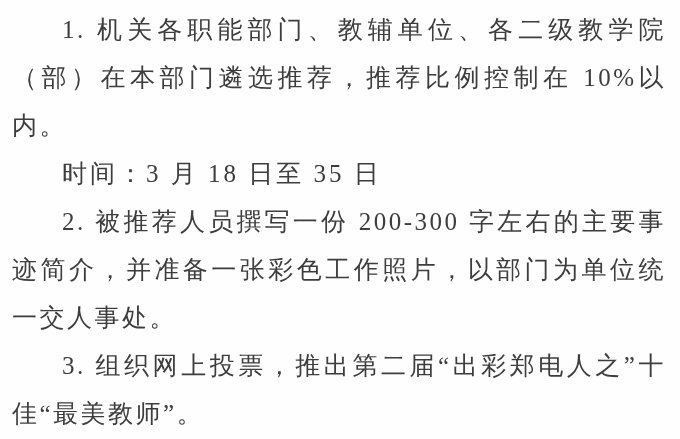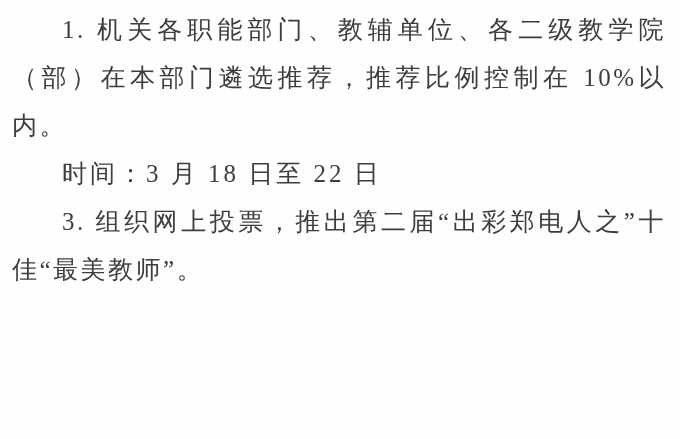--- a/index.html
+++ b/index.html
@@ -31,16 +31,17 @@
   .scan-page p.time-line {
     text-align: left;
     letter-spacing: 3px;
   }
 </style>
 </head>
 <body>
 
 <div class="scan-page">
   <p>1. 机关各职能部门、教辅单位、各二级教学院（部）在本部门遴选推荐，推荐比例控制在 10%以内。</p>
-  <p class="time-line">时间：3 月 18 日至 22 日</p>
+  <p class="time-line">时间：3 月 18 日至 35 日</p>
+  <p>2. 被推荐人员撰写一份 200-300 字左右的主要事迹简介，并准备一张彩色工作照片，以部门为单位统一交人事处。</p>
   <p>3. 组织网上投票，推出第二届“出彩郑电人之”十佳“最美教师”。</p>
 
 </div>
 
 </body></html>

